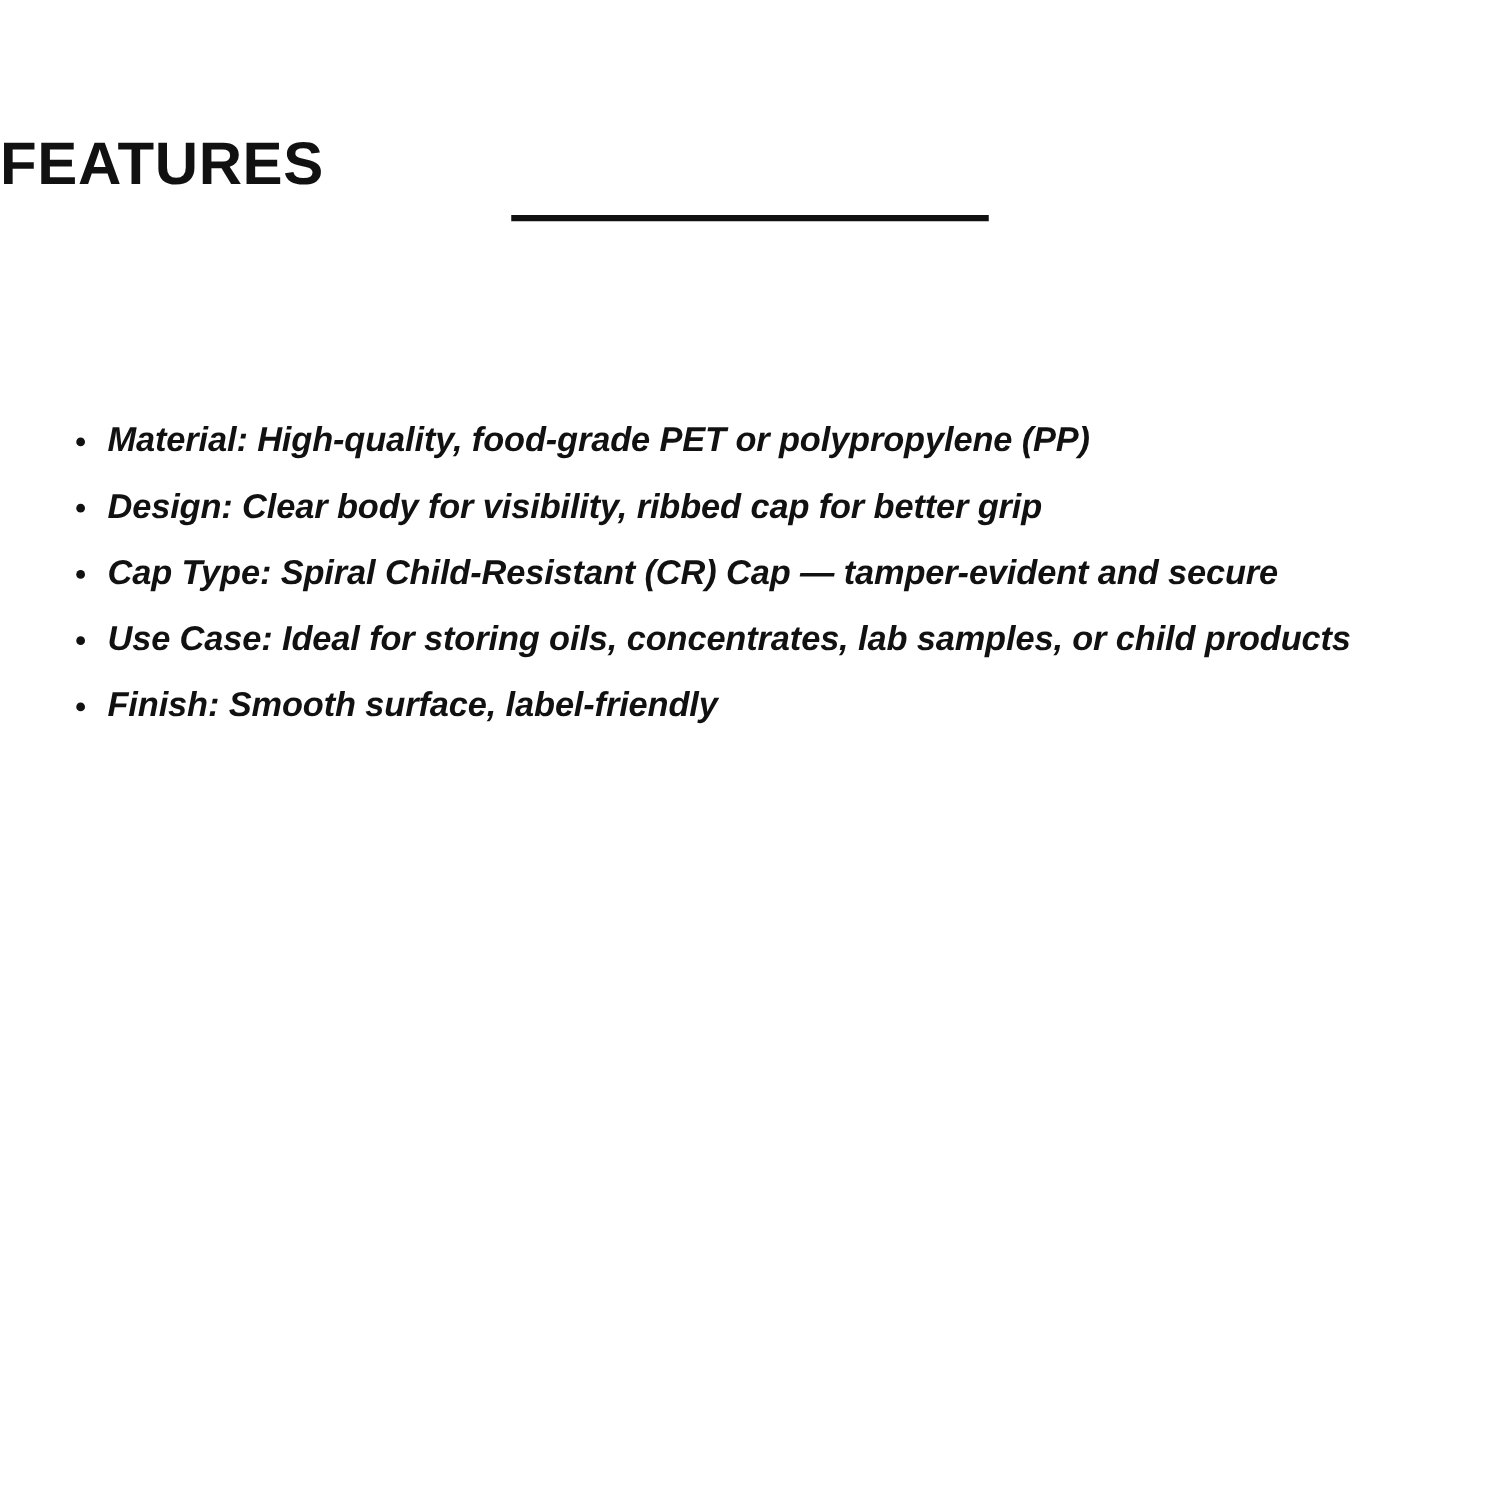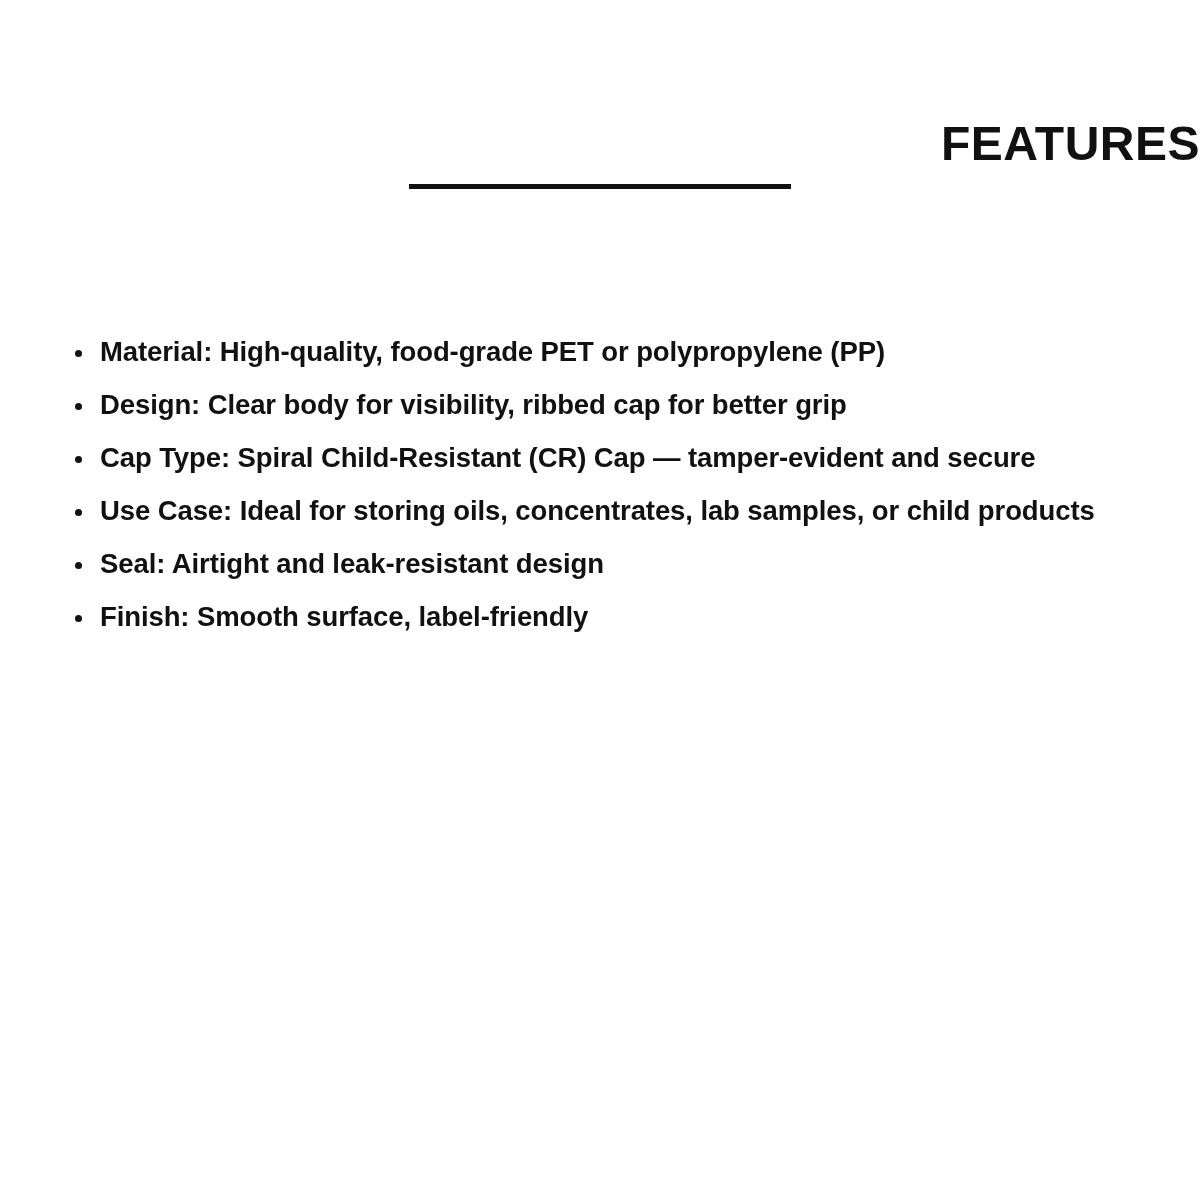--- a/index.html
+++ b/index.html
@@ -18,24 +18,24 @@
   .page {
     position: relative;
     width: 1200px;
     height: 1200px;
     box-sizing: border-box;
   }
 
   
   .title-block {
     position: absolute;
-    top: 120px;
+    top: 108px;
     left: 0;
     width: 1200px;
-    text-align: right;
+    text-align: left;
   }
 
   .page-title {
     display: inline-block;
     font-family: "Liberation Sans", sans-serif;
     font-size: 48px;
     font-weight: bold;
     letter-spacing: 0.5px;
     line-height: 1.0;
     color: #111111;
@@ -47,25 +47,26 @@
     width: 382px;
     height: 5px;
     background: #111111;
     margin: 16px auto 0 auto;
   }
 
   
   .features {
     position: absolute;
     top: 326px;
-    left: 72px;
+    left: 58px;
     width: 1104px;
     list-style: none;
     margin: 0;
     padding: 0;
+    font-style: italic;
   }
 
   .feature-item {
     position: relative;
     padding-left: 28px;
     margin: 0 0 1px 0;
     font-family: "Liberation Sans", sans-serif;
     font-size: 27.5px;
     font-weight: bold;
     line-height: 52px;
@@ -109,21 +110,17 @@
       <li class="feature-item">
         <span class="bullet-dot"></span>
         <span class="feature-text">Cap Type: Spiral Child-Resistant (CR) Cap — tamper-evident and secure</span>
       </li>
       <li class="feature-item">
         <span class="bullet-dot"></span>
         <span class="feature-text">Use Case: Ideal for storing oils, concentrates, lab samples, or child products</span>
       </li>
       <li class="feature-item">
         <span class="bullet-dot"></span>
-        <span class="feature-text">Seal: Airtight and leak-resistant design</span>
-      </li>
-      <li class="feature-item">
-        <span class="bullet-dot"></span>
         <span class="feature-text">Finish: Smooth surface, label-friendly</span>
       </li>
     </ul>
 
 </div>
 
 </body></html>

